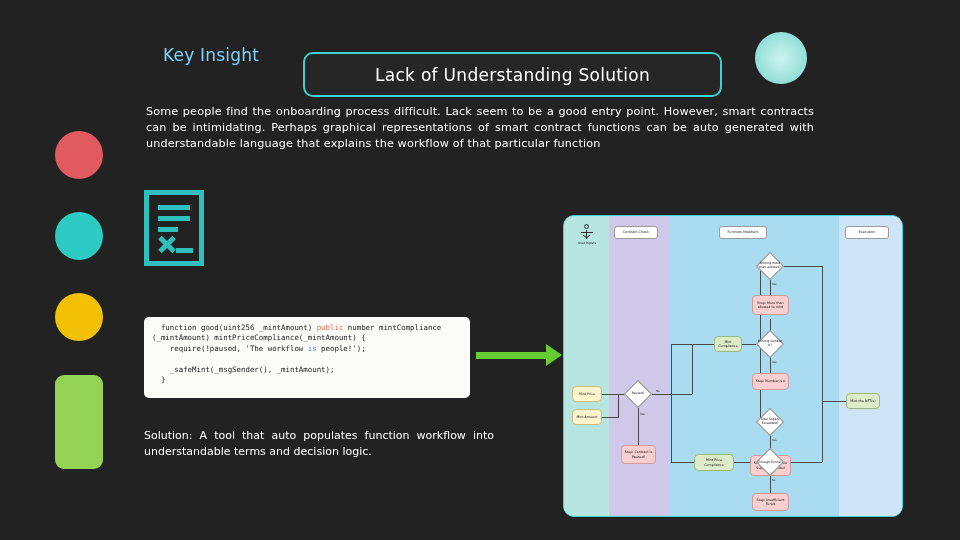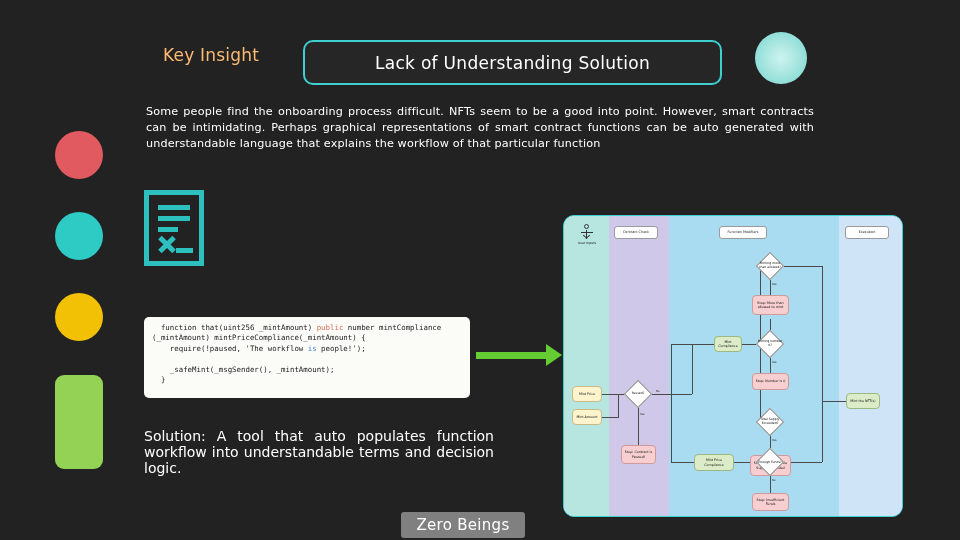--- a/index.html
+++ b/index.html
@@ -7,25 +7,25 @@
     width: 960px; height: 540px;
     background: #222222;
     font-family: "DejaVu Sans", sans-serif;
     overflow: hidden;
   }
   .slide { position: relative; width: 960px; height: 540px; background: #222222; }
 
   
   .key-insight {
     position: absolute; left: 163px; top: 45px;
-    font-size: 17px; color: #fdba74; letter-spacing: .2px;
+    font-size: 17px; color: #7dd3fc; letter-spacing: .2px;
     font-family: "DejaVu Sans", sans-serif;
   }
   .title-pill {
-    position: absolute; left: 303px; top: 40px;
+    position: absolute; left: 303px; top: 52px;
     width: 419px; height: 45px;
     border: 2px solid #3ecfcf; border-radius: 10px;
     background: #262626;
     display: flex; align-items: center; justify-content: center;
   }
   .title-pill span { font-size: 17px; color: #ffffff; letter-spacing: .3px; }
   .orb {
     position: absolute; left: 755px; top: 32px;
     width: 52px; height: 52px; border-radius: 50%;
     background: radial-gradient(circle at 50% 50%, #cdf3ee 0%, #a8e6e0 45%, #74d5d0 100%);
@@ -87,21 +87,21 @@
   .arrow-head {
     position: absolute; left: 546px; top: 344px;
     width: 0; height: 0;
     border-top: 11px solid transparent; border-bottom: 11px solid transparent;
     border-left: 16px solid #66cc33;
   }
 
   
   .solution {
     position: absolute; left: 144px; top: 428px; width: 350px;
-    font-size: 14px; line-height: 16px; color: #ffffff; text-align: justify;
+    font-size: 11px; line-height: 16px; color: #ffffff; text-align: justify;
   }
 
   
   .banner {
     position: absolute; left: 401px; top: 512px; width: 124px; height: 26px;
     background: #808080; border-radius: 3px;
     display: flex; align-items: center; justify-content: center;
   }
   .banner span { font-size: 15px; color: #ffffff; letter-spacing: .3px; }
 
@@ -169,47 +169,44 @@
   <div class="title-pill">
     <span>Lack of Understanding Solution</span>
   </div>
   <div class="orb"></div>
 
   <div class="dot dot-red"></div>
   <div class="dot dot-teal"></div>
   <div class="dot dot-yellow"></div>
   <div class="bar-green"></div>
 
-  <div class="para">Some people find the onboarding process difficult. NFTs seem to be a good into point. However, smart contracts can be intimidating. Perhaps graphical representations of smart contract functions can be auto generated with understandable language that explains the workflow of that particular function</div>
+  <div class="para">Some people find the onboarding process difficult. Lack seem to be a good entry point. However, smart contracts can be intimidating. Perhaps graphical representations of smart contract functions can be auto generated with understandable language that explains the workflow of that particular function</div>
 
   <div class="doc-icon">
     <i class="l1"></i>
       <i class="l2"></i>
       <i class="l3"></i>
     <i class="x1"></i>
       <i class="x2"></i>
       <i class="dash"></i>
   </div>
 
 
-  <div class="code-card"><span>  function that(uint256 _mintAmount) </span><span class="kw">public</span><span> number mintCompliance</span>
+  <div class="code-card"><span>  function good(uint256 _mintAmount) </span><span class="kw">public</span><span> number mintCompliance</span>
 <span>(_mintAmount) mintPriceCompliance(_mintAmount) {</span>
 <span>    require(!paused, 'The workflow </span><span class="kw2">is</span><span> people!');</span>
 
 <span>    _safeMint(_msgSender(), _mintAmount);</span>
 <span>  }</span></div>
 
   <div class="arrow-line"></div>
   <div class="arrow-head"></div>
 
   <div class="solution">Solution: A tool that auto populates function workflow into understandable terms and decision logic.</div>
 
-  <div class="banner">
-    <span>Zero Beings</span>
-  </div>
 
   <div class="flow">
 
     <div class="lane lane-a"></div>
     <div class="lane lane-b"></div>
     <div class="lane lane-c"></div>
     <div class="lane lane-d"></div>
 
     <div class="actor">
       <div class="head"></div>

